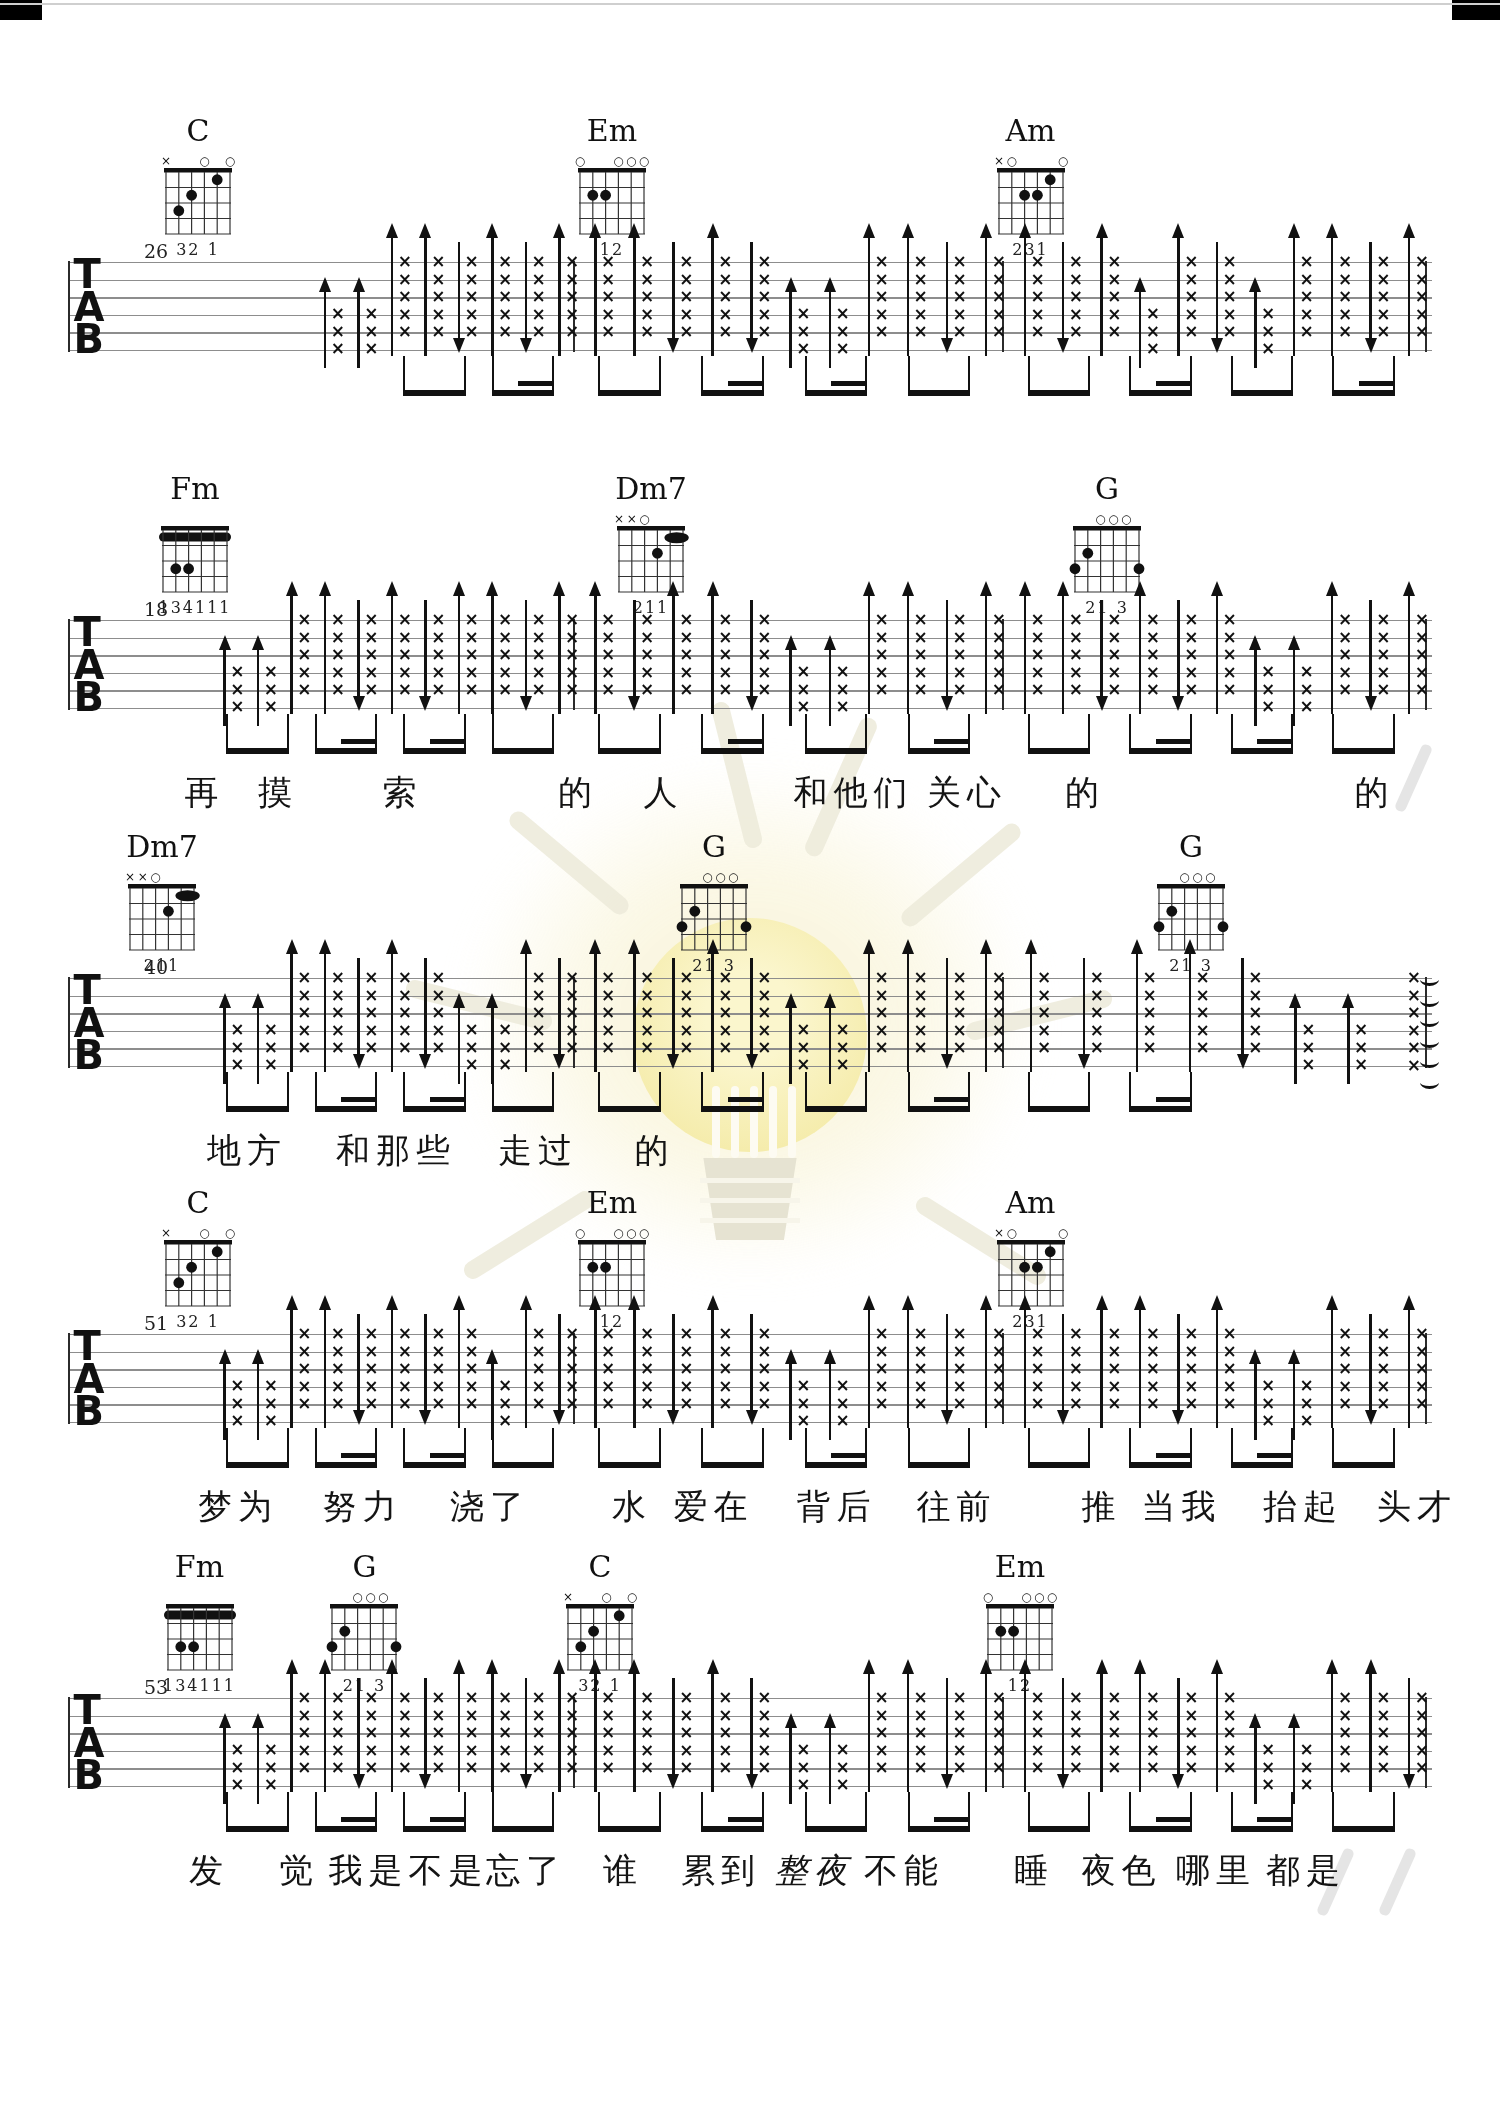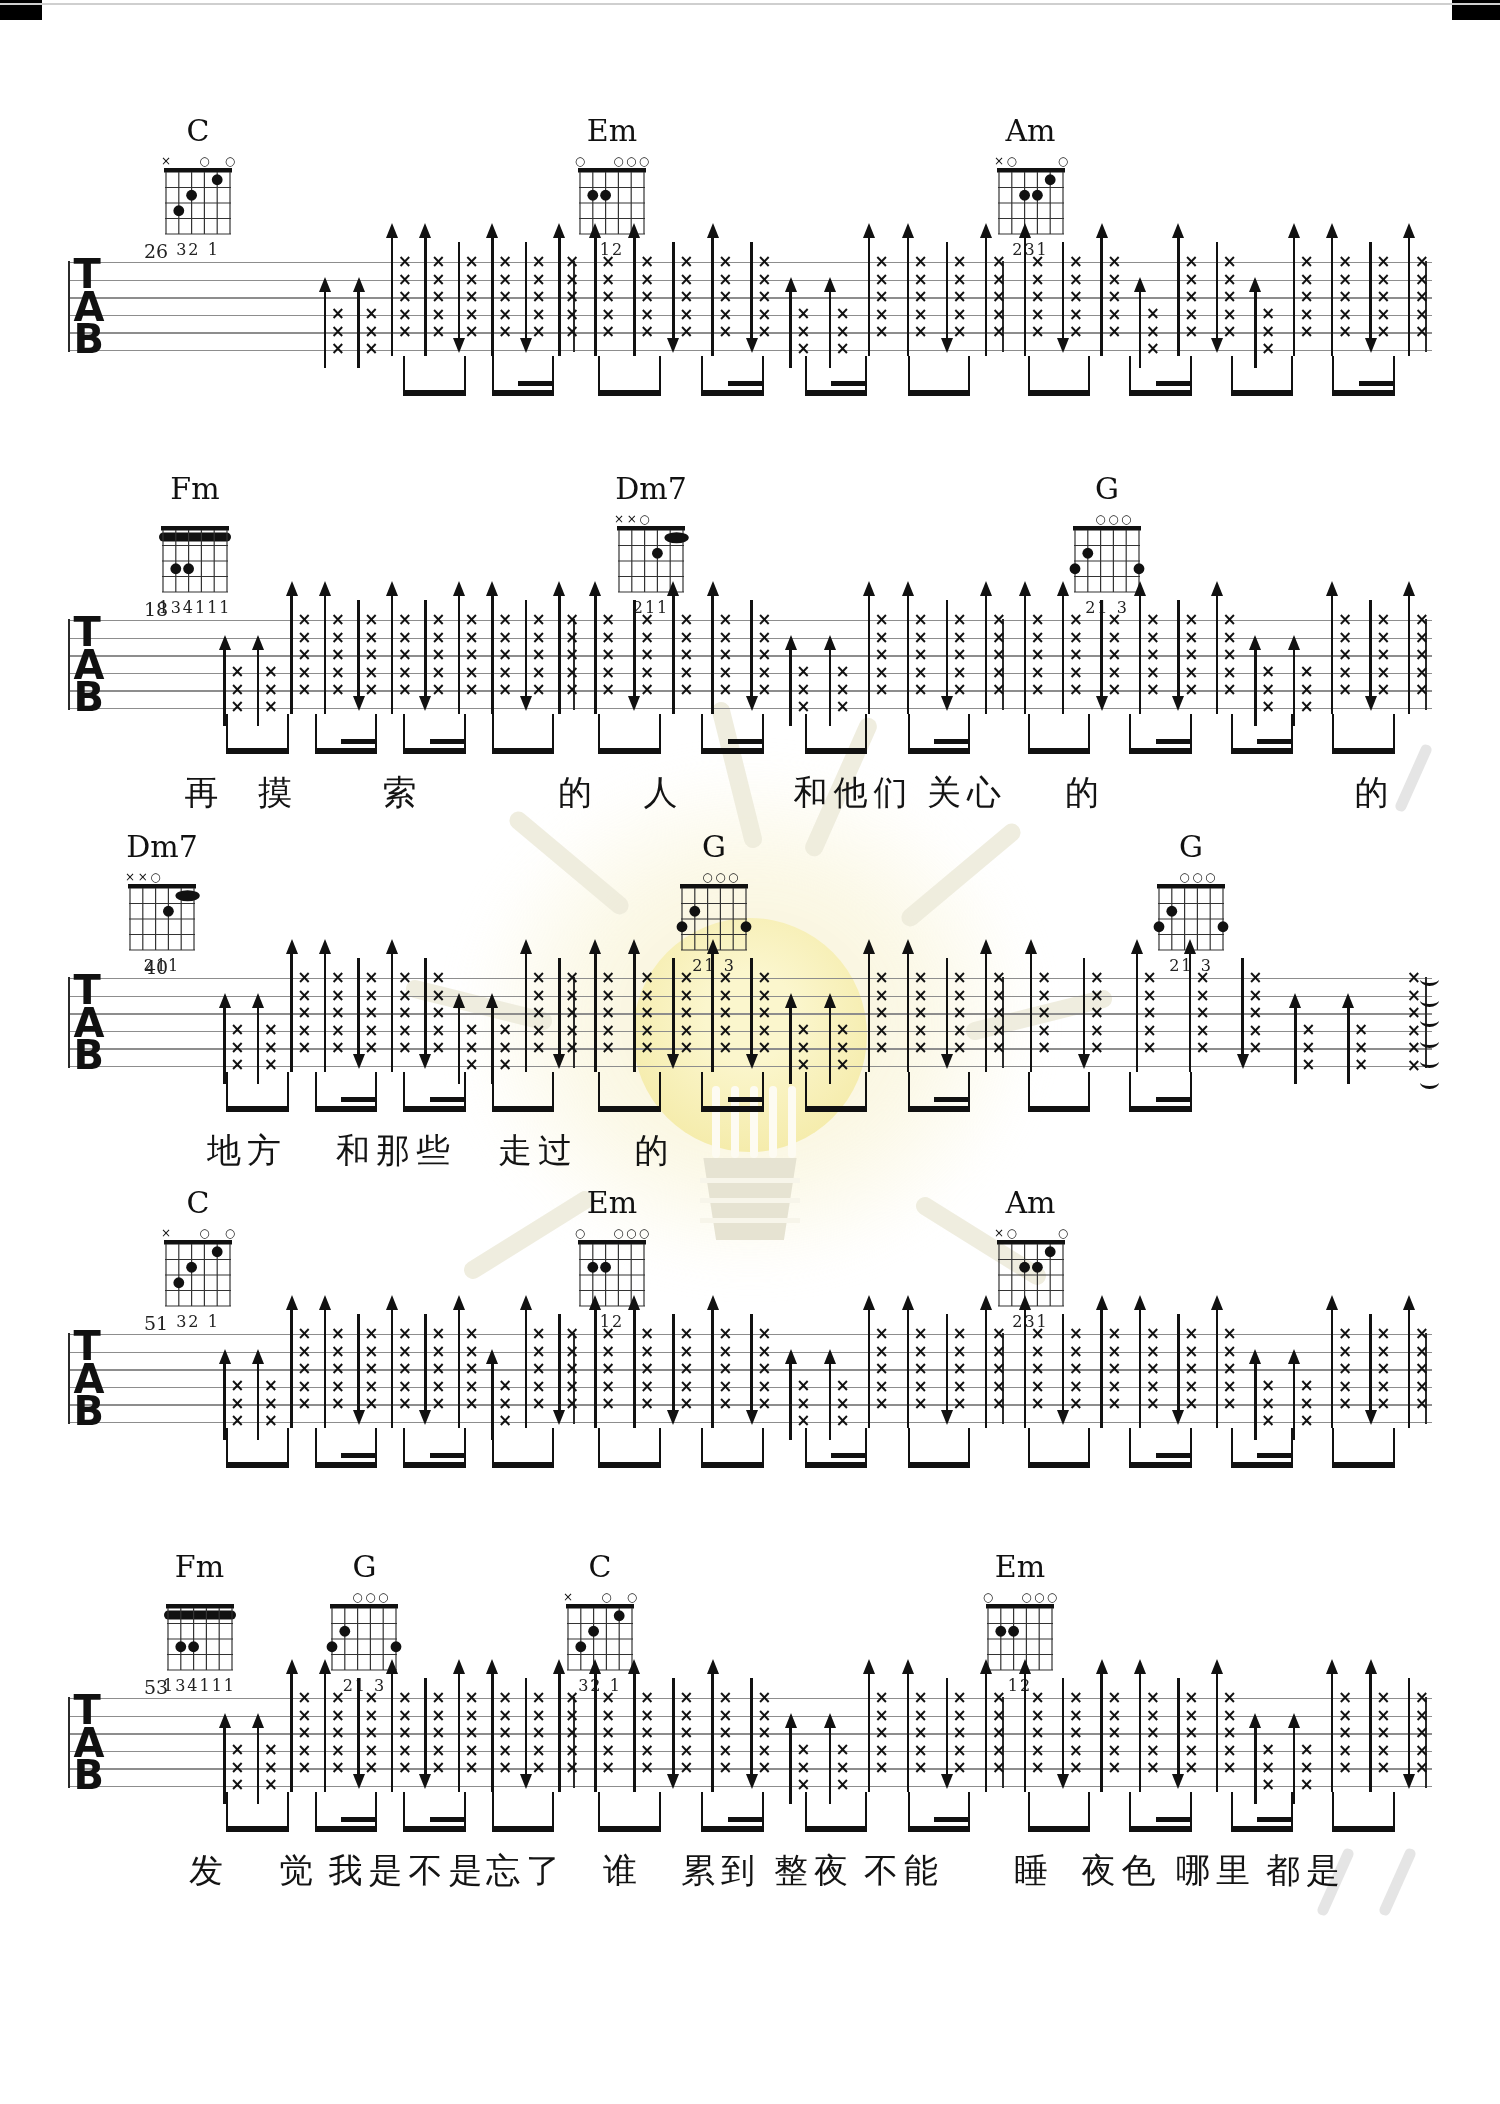--- a/index.html
+++ b/index.html
@@ -1262,20 +1262,33 @@
             <div class="bar2"></div>
           </div>
           <div class="bg" style="left: 85.24%;">
             <div class="bar1"></div>
             <div class="bar2"></div>
           </div>
           <div class="bg" style="left: 92.68%;">
             <div class="bar1"></div>
           </div>
         </div>
+        <div class="lyrics">
+          <div class="lyr" style="left: 13.2%;">梦为</div>
+          <div class="lyr" style="left: 21.5%;">努力</div>
+          <div class="lyr" style="left: 30%;">浇了</div>
+          <div class="lyr" style="left: 40.8%;">水</div>
+          <div class="lyr" style="left: 44.9%;">爱在</div>
+          <div class="lyr" style="left: 53.1%;">背后</div>
+          <div class="lyr" style="left: 61.1%;">往前</div>
+          <div class="lyr" style="left: 72.1%;">推</div>
+          <div class="lyr" style="left: 76.1%;">当我</div>
+          <div class="lyr" style="left: 84.2%;">抬起</div>
+          <div class="lyr" style="left: 91.8%;">头才</div>
+        </div>
       </div>
       <div class="syslot" style="top: 1526px;">
         <div class="chord-block" style="left: calc(13.3% - 46px);">
           <div class="chord-name">Fm</div>
           <svg width="84" height="92" class="cd-svg">
             <rect x="8" y="18" width="68" height="4.5" fill="#111"></rect>
             <rect x="6" y="24.5" width="72" height="9" rx="4.5" fill="#111"></rect>
             <line x1="10" y1="22" x2="10" y2="84" stroke="#333" stroke-width="1.2"></line>
             <line x1="22.8" y1="22" x2="22.8" y2="84" stroke="#333" stroke-width="1.2"></line>
             <line x1="35.6" y1="22" x2="35.6" y2="84" stroke="#333" stroke-width="1.2"></line>
@@ -1587,21 +1600,21 @@
             <div class="bar1"></div>
           </div>
         </div>
         <div class="lyrics">
           <div class="lyr" style="left: 12.6%;">发</div>
           <div class="lyr" style="left: 18.6%;">觉</div>
           <div class="lyr" style="left: 21.9%;">我是不是</div>
           <div class="lyr" style="left: 32.4%;">忘了</div>
           <div class="lyr" style="left: 40.2%;">谁</div>
           <div class="lyr" style="left: 45.4%;">累到</div>
-          <div class="lyr" style="left: 51.6%;">整夜</div>
+          <div class="lyr" style="left: 51.6%; font-style: italic;">整夜</div>
           <div class="lyr" style="left: 57.6%;">不能</div>
           <div class="lyr" style="left: 67.6%;">睡</div>
           <div class="lyr" style="left: 72.1%;">夜色</div>
           <div class="lyr" style="left: 78.4%;">哪里</div>
           <div class="lyr" style="left: 84.4%;">都是</div>
         </div>
       </div>
     </div>
 </div>
 

